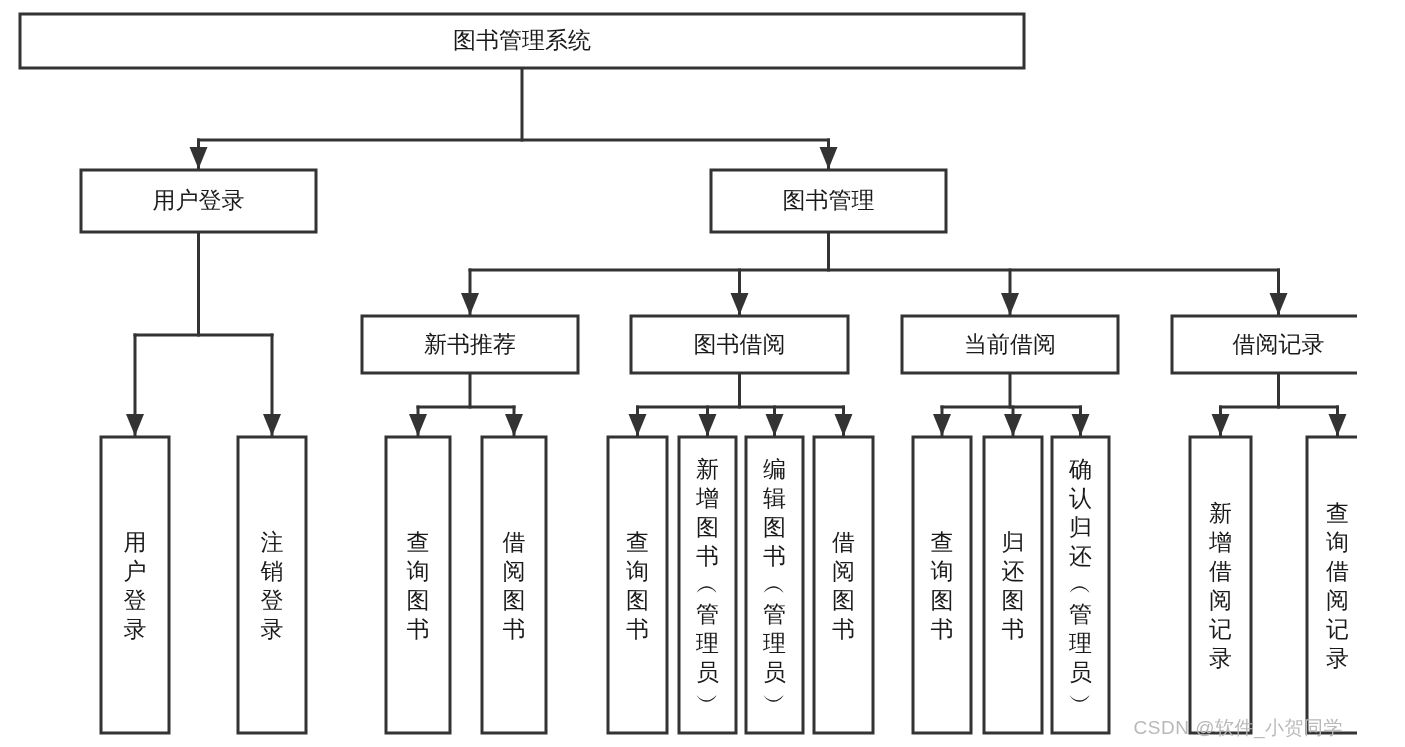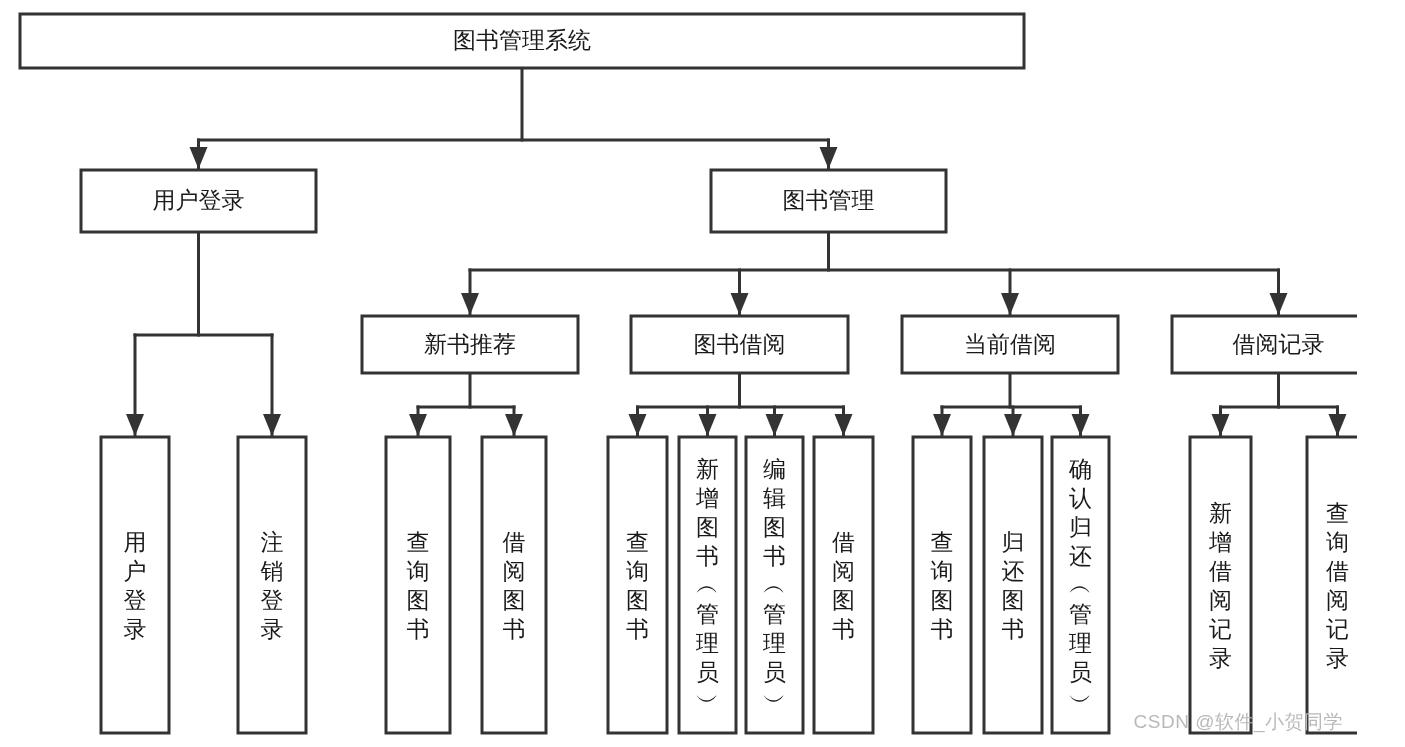--- a/index.html
+++ b/index.html
@@ -47,21 +47,21 @@
   }
   .leaf-label {
     font-family: "Liberation Sans", "DejaVu Sans", sans-serif;
     font-size: 23px;
     fill: #1a1a1a;
     text-anchor: middle;
   }
   .watermark {
     position: absolute;
     right: 14px;
-    bottom: 12px;
+    bottom: 6px;
     font-family: "Liberation Sans", "DejaVu Sans", sans-serif;
     font-size: 19px;
     color: #b9b9b9;
     white-space: nowrap;
     letter-spacing: 0.5px;
     margin-top: 45px;
   }
 </style>
 </head>
 <body>

